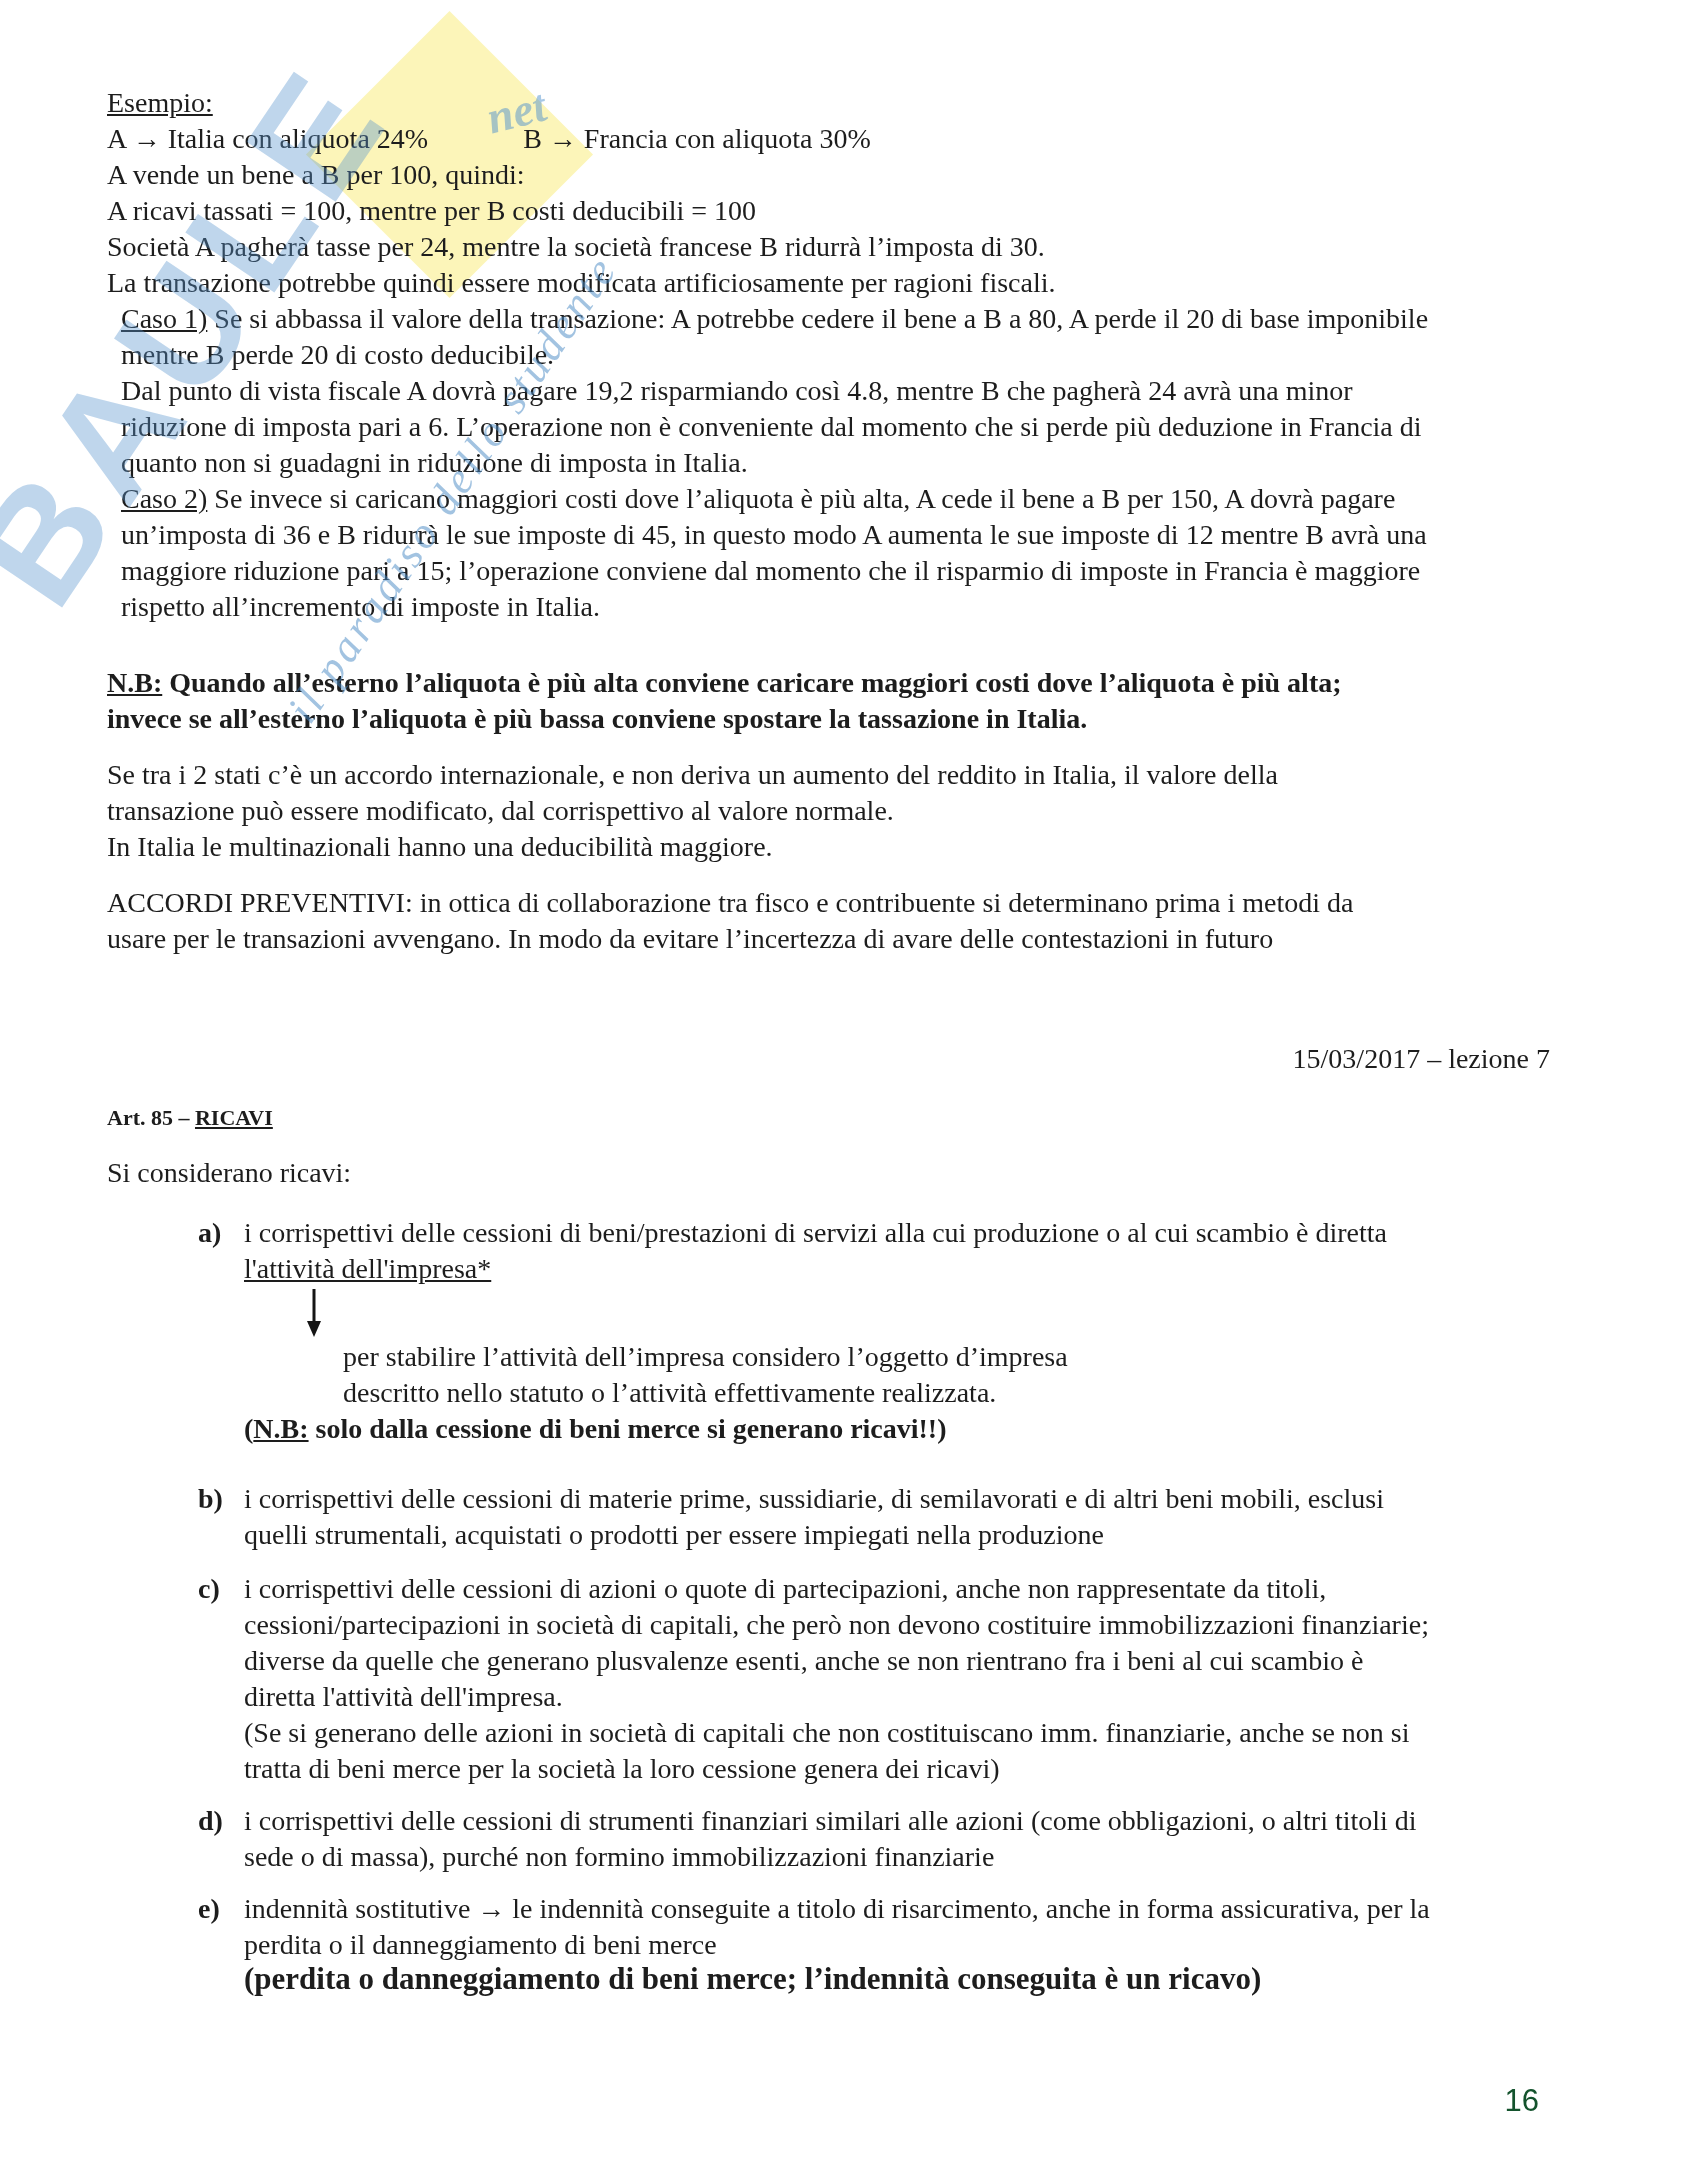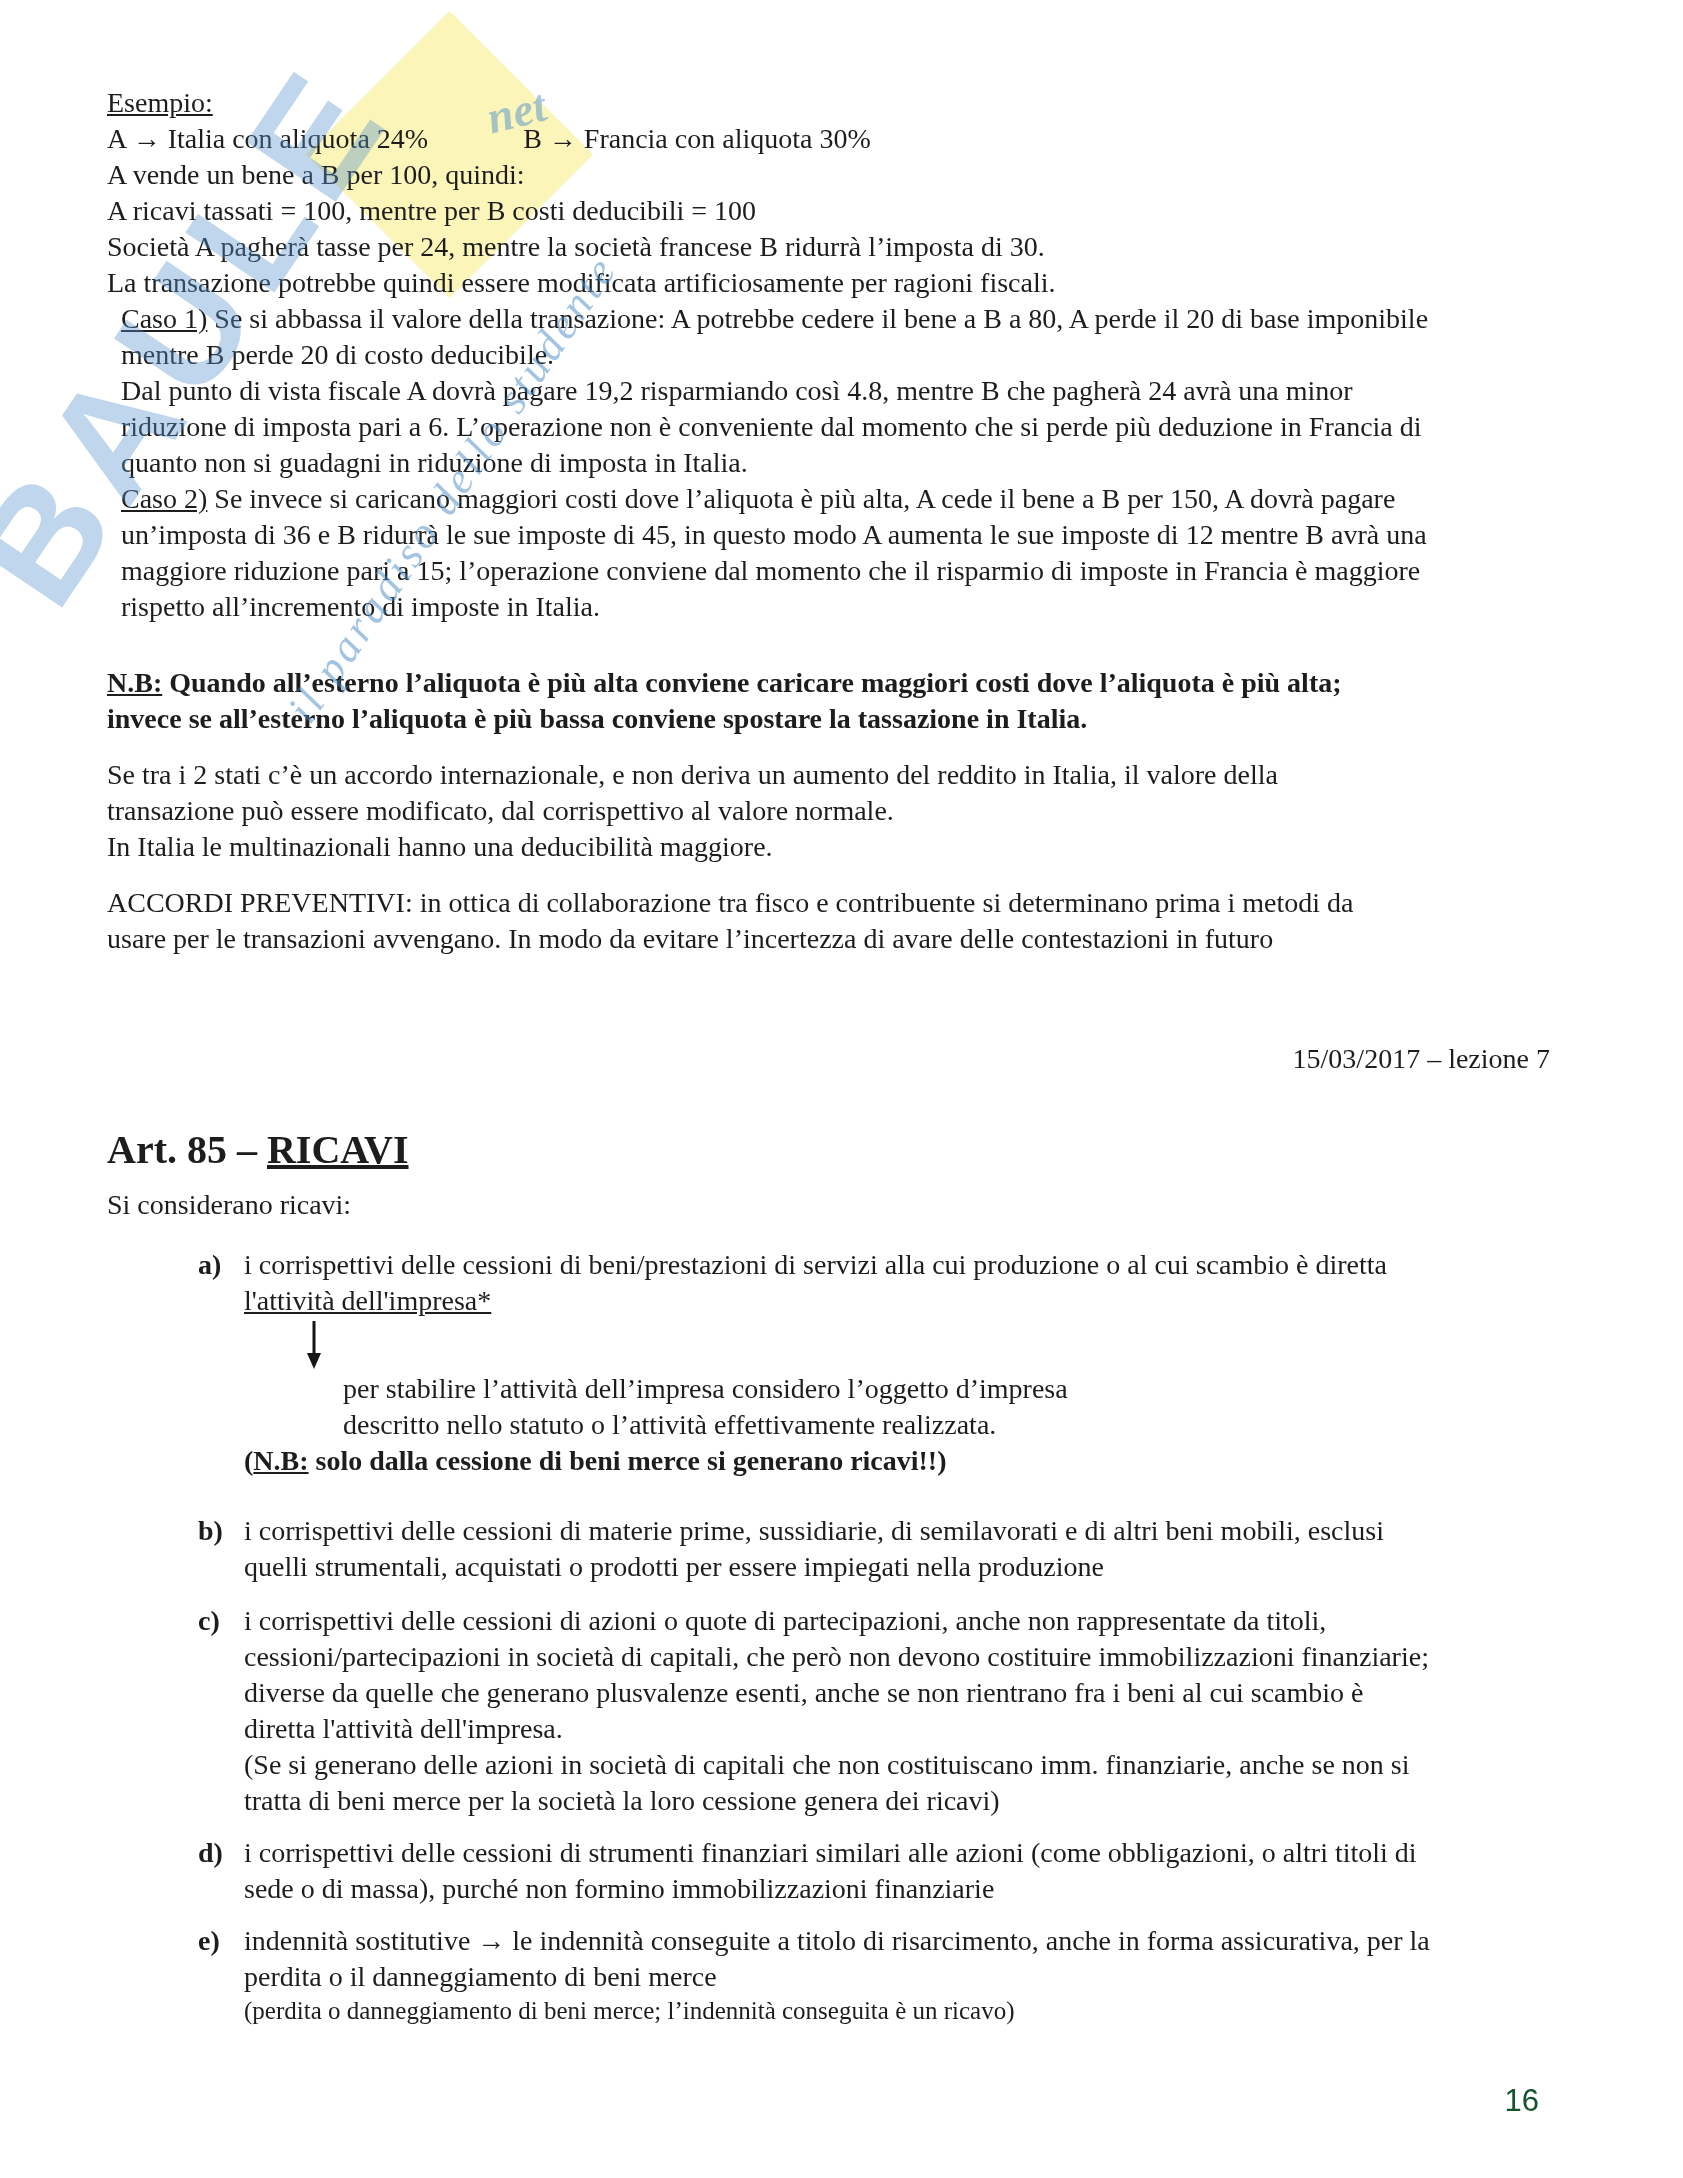--- a/index.html
+++ b/index.html
@@ -50,34 +50,34 @@
   }
   p{margin:0;}
   .pre{white-space:pre-line;}
   .u{text-decoration:underline;}
   .bold{font-weight:bold;}
   .tab{display:inline-block;width:95px;}
   .caso{margin-left:14px;}
   .nb-block{margin-top:40px;}
   .para{margin-top:20px;}
   .date-line{margin-top:84px;text-align:right;padding-right:54px;}
-  .art-heading{margin-top:52px;font-size:40px;line-height:42px;font-weight:bold;}
+  .art-heading{margin-top:20px;font-size:22px;line-height:42px;font-weight:bold;}
   .intro{margin-top:16px;}
   .list{margin-top:24px;margin-left:91px;}
   .li{display:flex;align-items:flex-start;}
   .li .marker{flex:none;width:46px;font-weight:bold;}
   .li-body{flex:1;}
   .li-b{margin-top:34px;}
   .li-c{margin-top:18px;}
   .li-d{margin-top:16px;}
   .li-e{margin-top:16px;}
   .arrow-row{margin-left:61px;height:50px;padding-top:2px;}
   .note-ind{margin-left:99px;}
   .nb-line{font-weight:bold;}
-  .small-note{font-size:25px;line-height:32px;}
+  .small-note{font-size:31px;line-height:32px;font-weight:bold;}
   .page-number{
     position:absolute;right:144px;bottom:59px;z-index:1;
     font-family:"Liberation Sans","DejaVu Sans",sans-serif;
     font-size:31px;color:#14532d;
   }
 </style>
 </head>
 <body>
 
 <div class="page">

